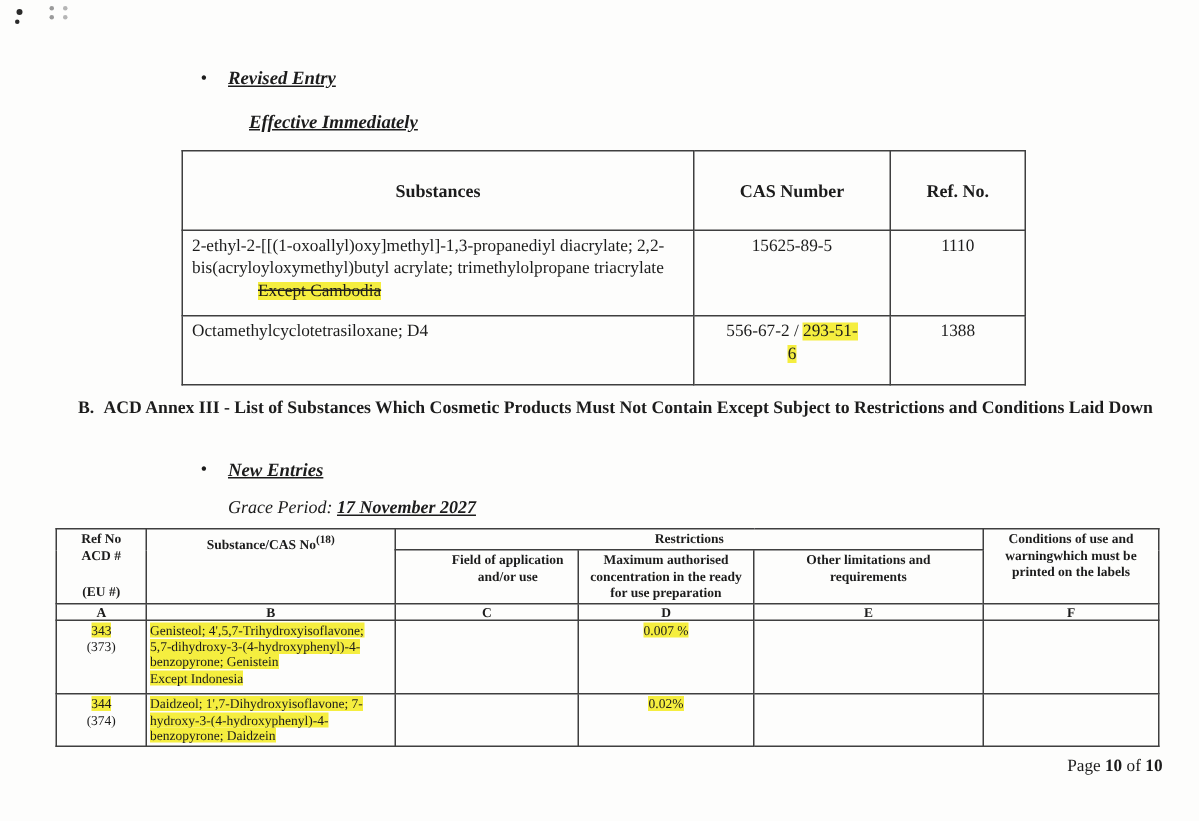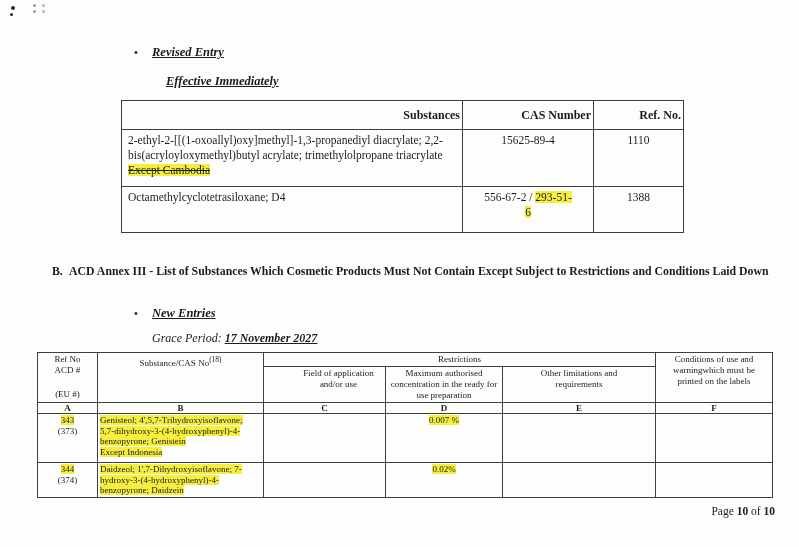--- a/index.html
+++ b/index.html
@@ -2,56 +2,56 @@
 <html><head>
 <meta charset="utf-8">
 <style>
   html,body{margin:0;padding:0;}
   body{
     width:799px;height:547px;position:relative;overflow:hidden;
     background:#fdfdfc;color:#1c1c1c;
     font-family:"Liberation Serif","DejaVu Serif",serif;
   }
   .hl{background:#f5ee3f;}
-  .strike{text-decoration:line-through;}
+  .strike{text-decoration:line-through;margin-left:44px;}
   .biu{font-weight:bold;font-style:italic;text-decoration:underline;}
   .bi{font-weight:normal;font-style:italic;}
 
   
   .speck{position:absolute;border-radius:50%;}
 
   
   .bullet-line{position:absolute;font-size:12.5px;}
   .bullet-line .dot{position:absolute;left:-18px;top:1px;font-size:11px;font-style:normal;text-decoration:none;}
   #revised{left:152px;top:45px;}
   #effective{position:absolute;left:166px;top:74px;font-size:12.5px;}
   #new-entries{left:152px;top:306px;}
   #grace{position:absolute;left:152px;top:331px;font-size:12px;}
 
   
   table{border-collapse:collapse;table-layout:fixed;}
   td,th{border:1px solid #3f3f3f;overflow:hidden;}
   #t1{position:absolute;left:121px;top:100px;width:562px;font-size:11.5px;}
-  #t1 th{height:20px;font-size:12px;font-weight:bold;padding:4px 2px;text-align:right;}
+  #t1 th{height:20px;font-size:12px;font-weight:bold;padding:16px 2px;}
   #t1 td{vertical-align:top;padding:3px 4px 2px 6px;line-height:15px;}
   #t1 .c{text-align:center;padding-left:2px;padding-right:2px;}
   #t1 tr.r1 td{height:51px;}
   #t1 tr.r2 td{height:40px;}
   .caswrap{max-width:88px;margin:0 auto;}
 
   
   #section-b{position:absolute;left:52px;top:263px;width:720px;display:flex;
     font-weight:bold;font-size:11.8px;line-height:16px;}
   #section-b .lbl{width:17px;flex:none;}
   #section-b .txt{width:700px;}
 
   
   #t2{position:absolute;left:37px;top:352px;width:735px;font-size:9px;}
   #t2 td{vertical-align:top;padding:1px 2px;line-height:10.5px;}
-  #t2 .hc{text-align:center;font-weight:normal;line-height:11px;}
+  #t2 .hc{text-align:center;font-weight:bold;line-height:11px;}
   #t2 tr.h1 td.rest{height:11px;}
   #t2 tr.h2 td{height:33px;}
   #t2 tr.letters td{height:10px;text-align:center;font-weight:bold;line-height:10px;padding:0;}
   #t2 tr.d1 td{height:46px;}
   #t2 tr.d2 td{height:28px;}
   #t2 .c{text-align:center;}
   #t2 .l{text-align:left;}
   #t2 .gap{height:13px;}
   .narrow-cond{max-width:95px;margin:0 auto;}
   .narrow-max{max-width:112px;margin:0 auto;}
@@ -90,21 +90,21 @@
       <th>CAS Number</th>
       <th>Ref. No.</th>
     </tr>
   </thead>
   <tbody>
     <tr class="r1">
       <td>
         <div>2-ethyl-2-[[(1-oxoallyl)oxy]methyl]-1,3-propanediyl diacrylate; 2,2-bis(acryloyloxymethyl)butyl acrylate; trimethylolpropane triacrylate</div>
         <div><span class="hl strike">Except Cambodia</span></div>
       </td>
-      <td class="c">15625-89-4</td>
+      <td class="c">15625-89-5</td>
       <td class="c">1110</td>
     </tr>
     <tr class="r2">
       <td>Octamethylcyclotetrasiloxane; D4</td>
       <td class="c">
         <div class="caswrap"><span>556-67-2 / </span><span class="hl">293-51-6</span></div>
       </td>
       <td class="c">1388</td>
     </tr>
   </tbody>

